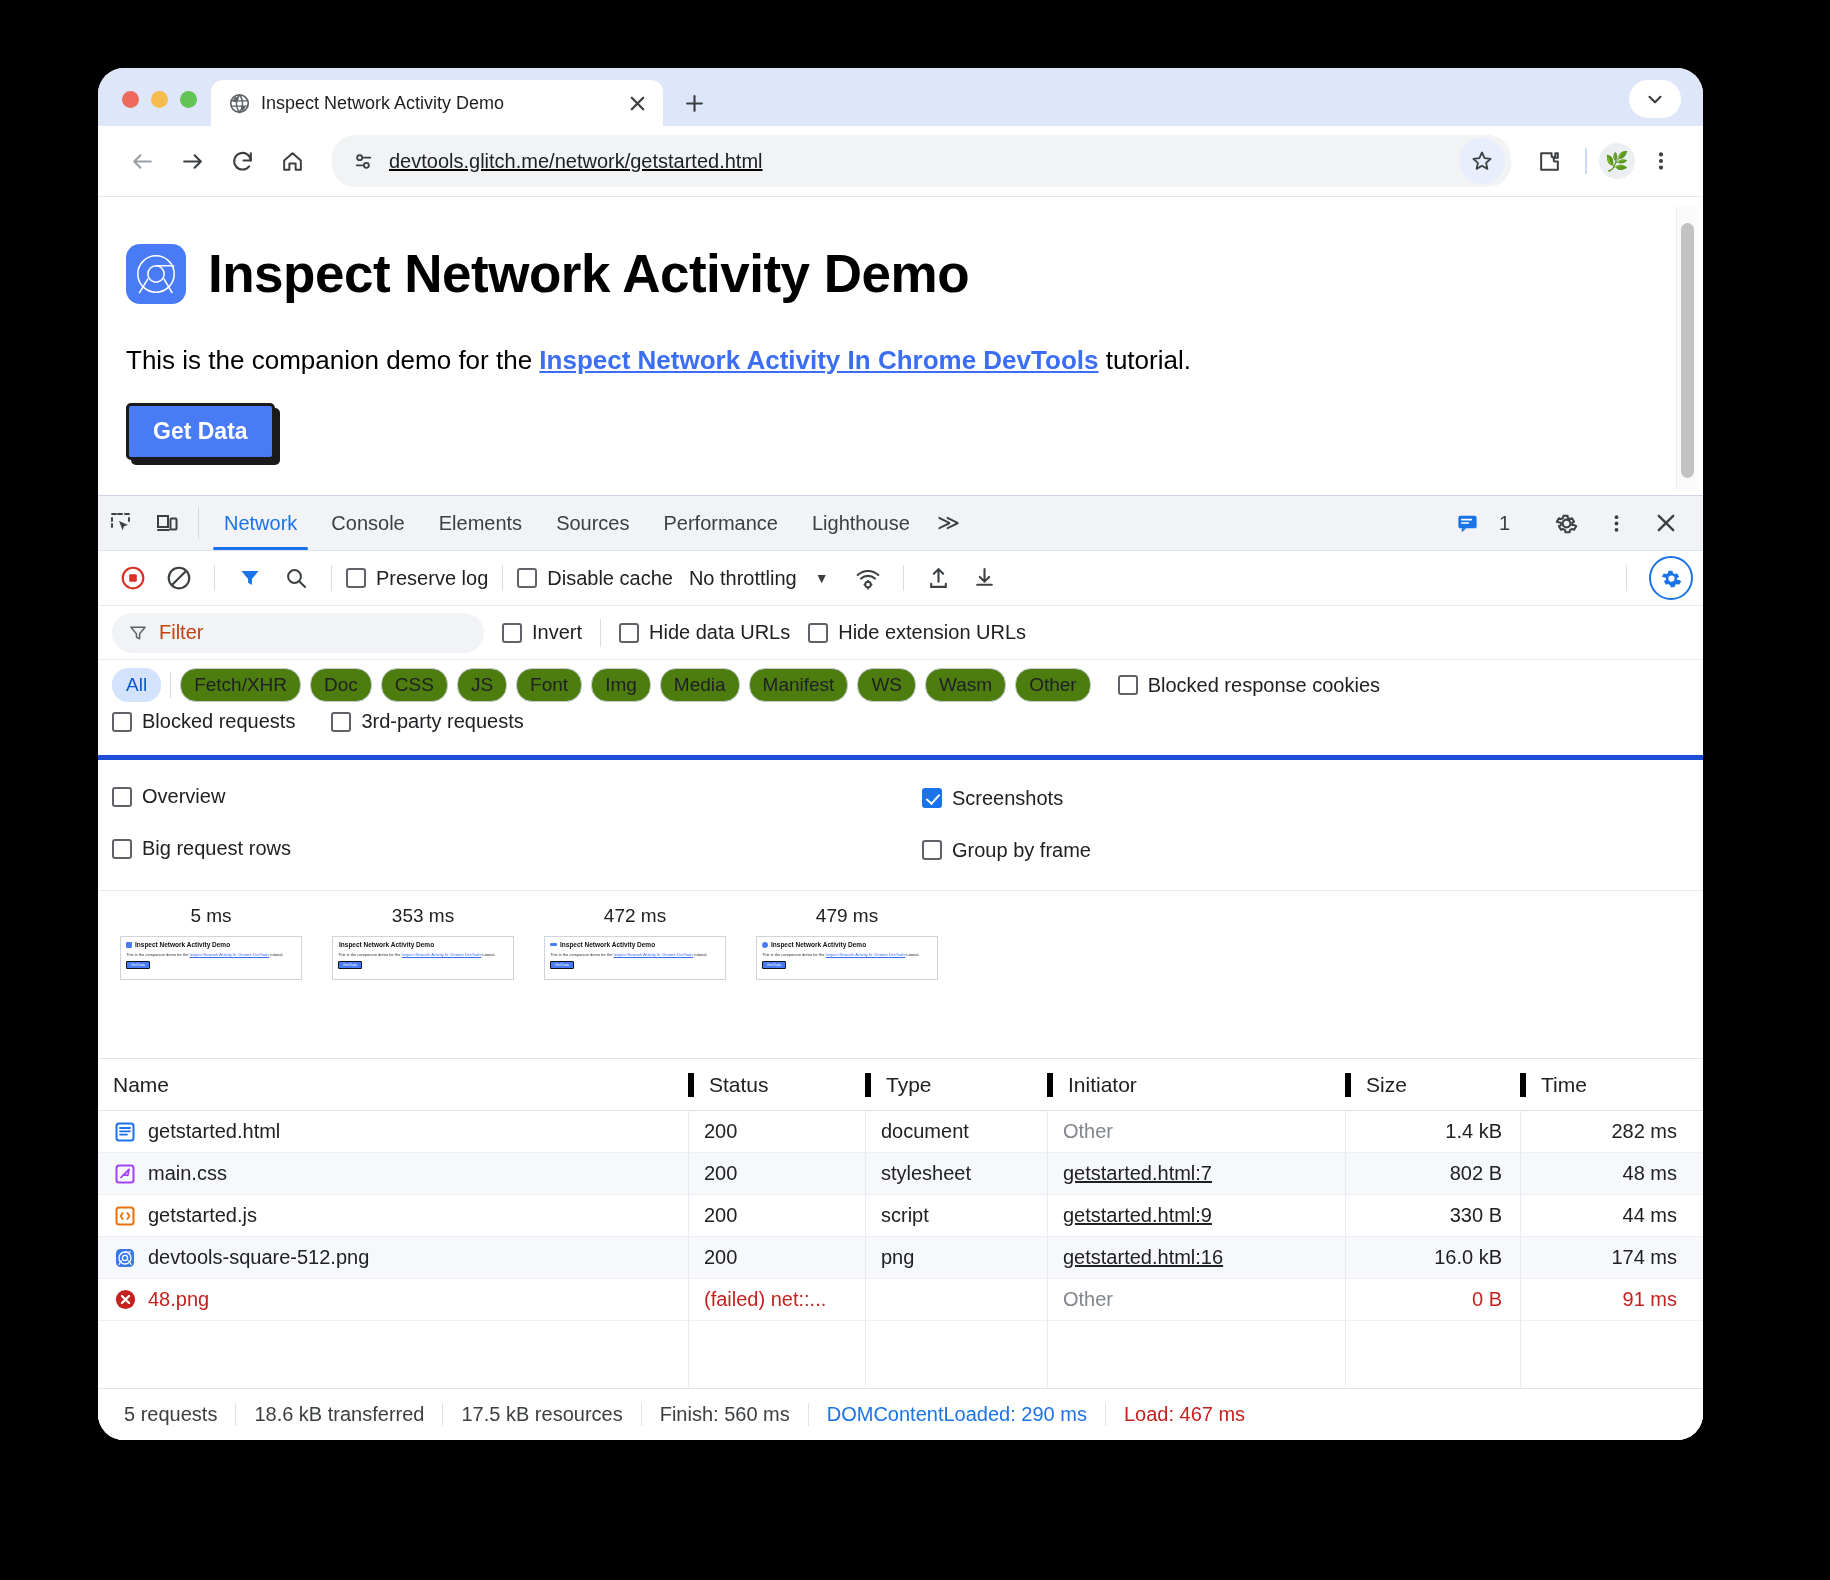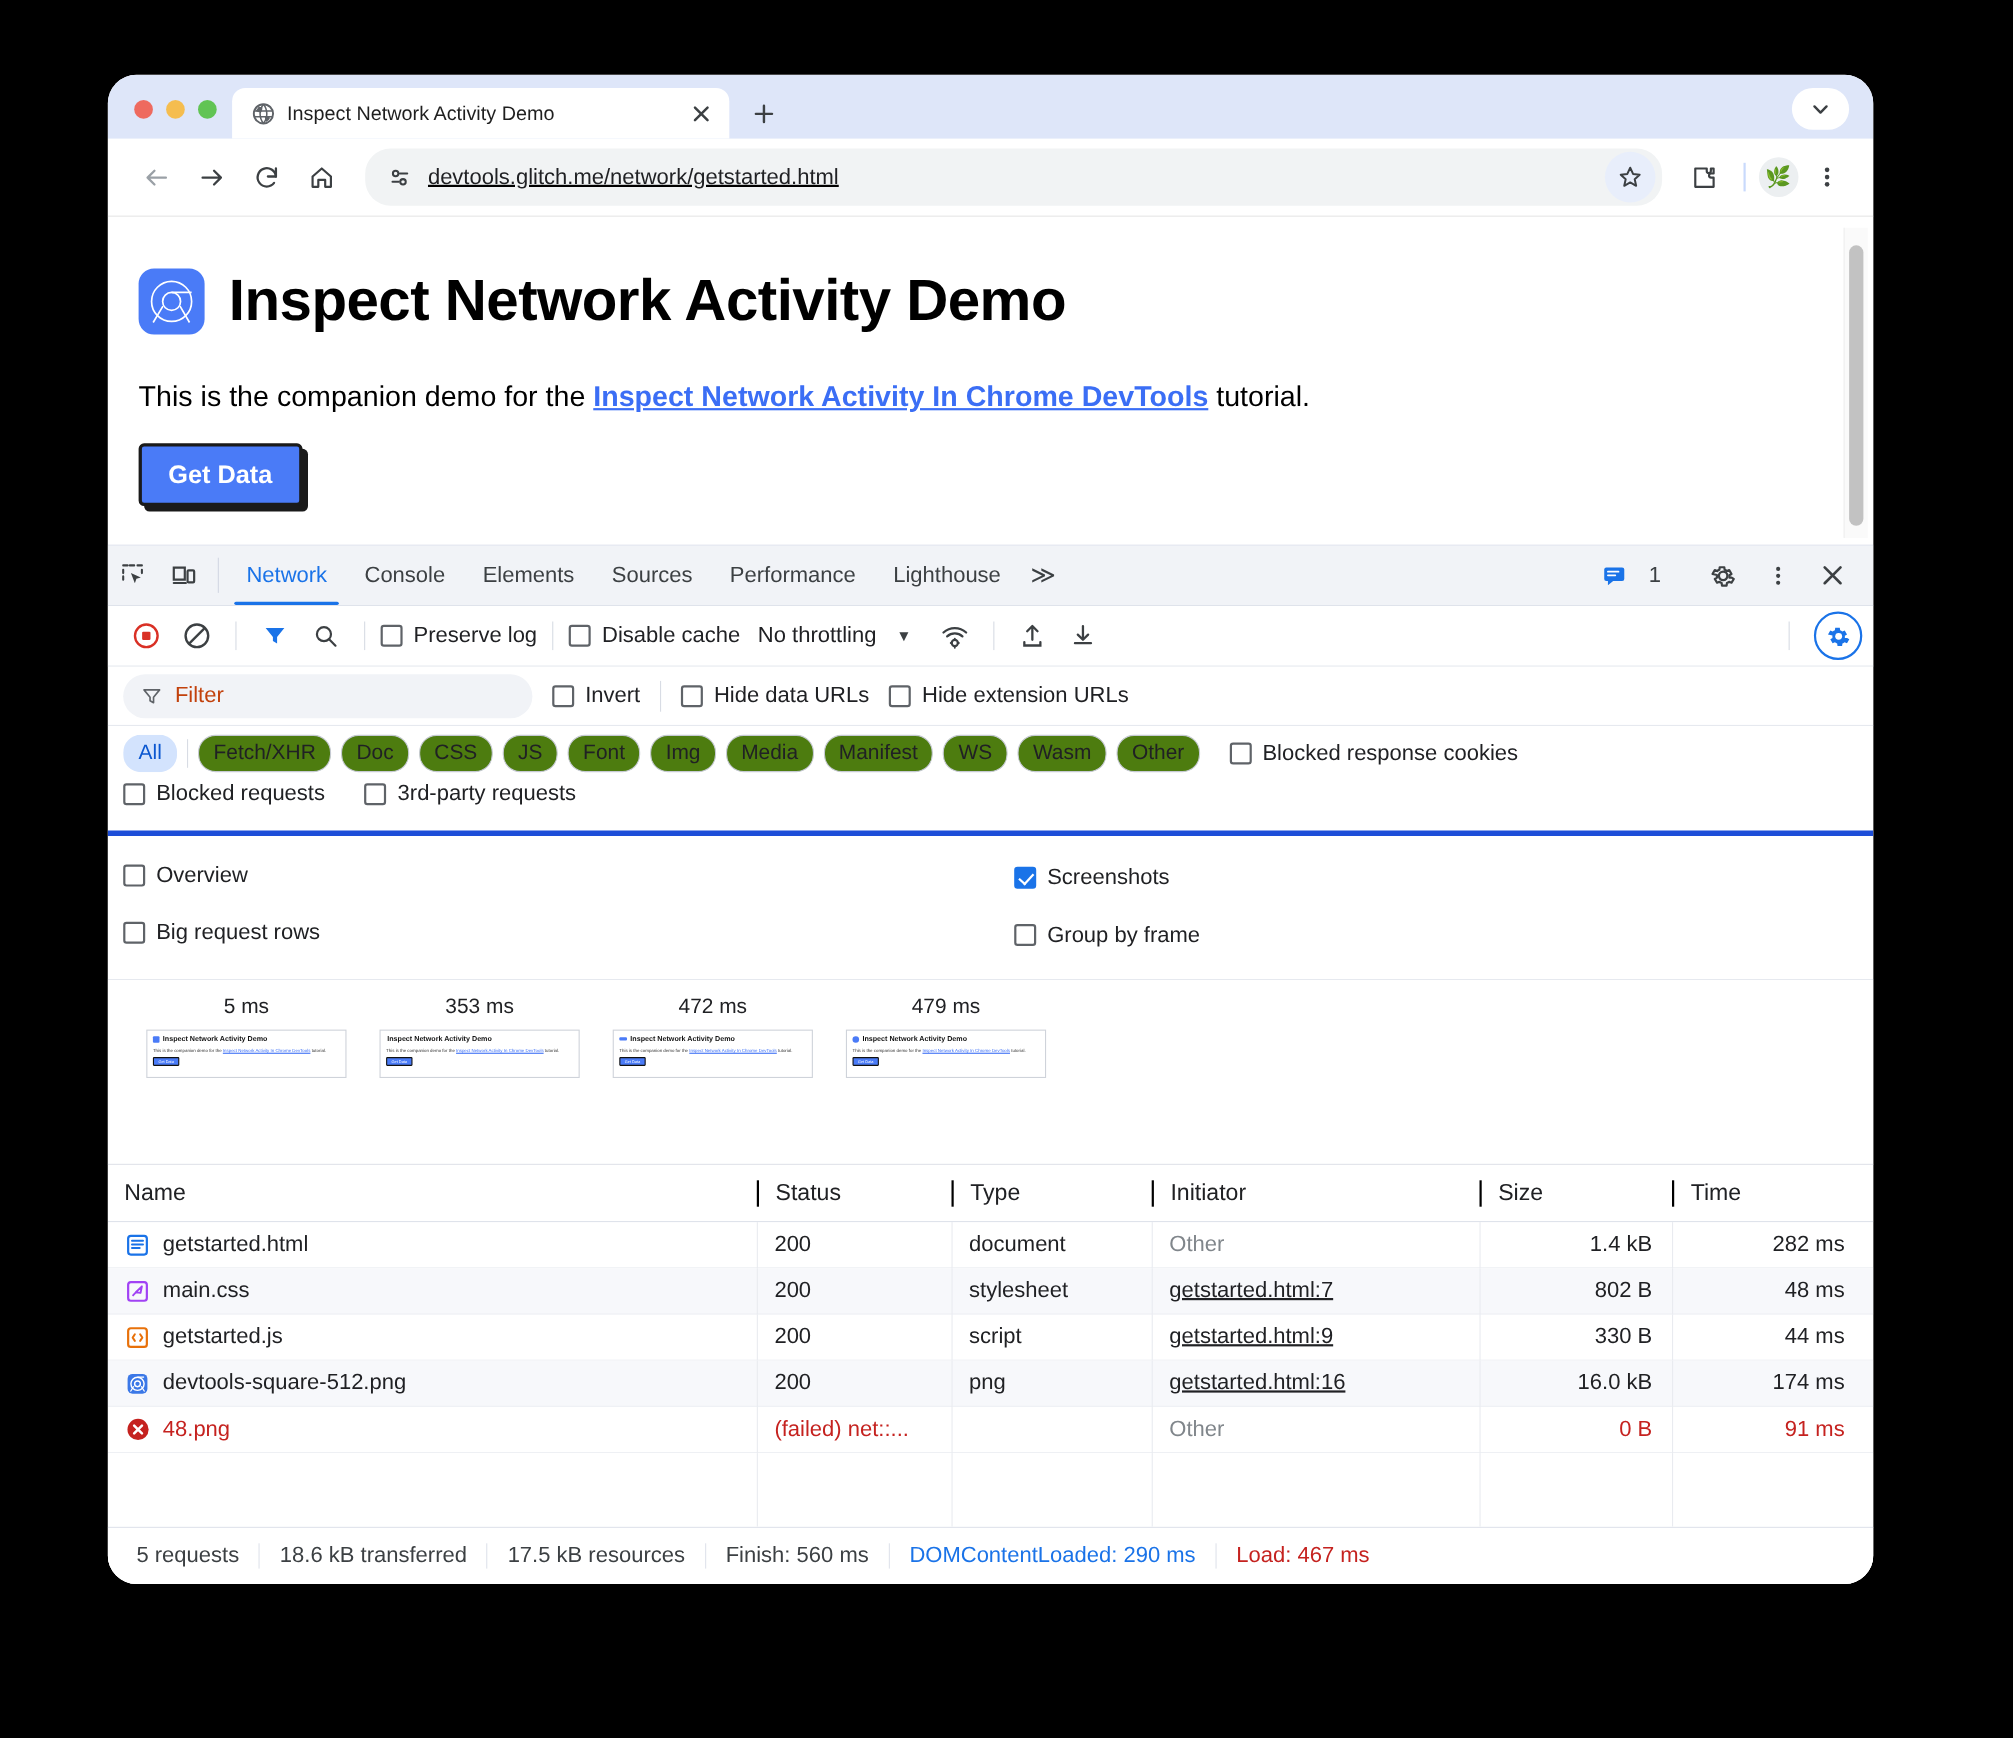--- a/index.html
+++ b/index.html
@@ -112,34 +112,34 @@
   .chip { border:1px solid #c6cad3; border-radius:16px; padding:5px 13px; font-size:19px; color:#202124; background:#4d7c0f; white-space:nowrap;}
   .chip.sel { background:#d3e3fd; border-color:transparent; color:#0b57d0; padding:5px 13px;}
   .dt-typebar .fsep{height:26px;}
 
   .dt-extrabar { height:50px; display:flex; align-items:flex-start; padding:0 14px; gap:36px; border-bottom:5px solid #1d4ed8; flex:none;}
 
   .dt-settings { padding: 12px 14px 14px 14px; border-bottom:1px solid #e6e9ef; flex:none;}
   .srow { display:flex; align-items:center; height:52px;}
   .srow .col1 { width:810px; }
 
-  .filmstrip { height:168px; border-bottom:1px solid #e0e3e9; padding: 14px 0 0 35px; display:flex; gap:30px; flex:none; background:#fff;}
+  .filmstrip { height:168px; border-bottom:1px solid #e0e3e9; padding: 14px 0 0 22px; display:flex; gap:30px; flex:none; background:#fff;}
   .shot { width: 182px; }
   .shot .ms { font-size:19px; color:#202124; text-align:center; margin-bottom:9px;}
   .thumb { width:182px; height:44px; border:1px solid #cfd3da; background:#fff; padding:4px 5px; position:relative; overflow:hidden;}
   .t-title { font-size:6.5px; font-weight:700; color:#111; display:flex; align-items:center; gap:3px;}
   .t-ico { width:6px;height:6px;background:#4a7bf7;border-radius:1px; flex:none;}
   .t-line { font-size:4px; color:#333; margin-top:4px; white-space:nowrap;}
   .t-line a{color:#3b6ef5;text-decoration:underline;}
   .t-btn { margin-top:4px; width:24px;height:8px;background:#4a7bf7;border:.5px solid #111;border-radius:1px; display:flex;align-items:center;justify-content:center;color:#fff;font-size:3.5px;}
 
   
   .reqtable { flex:1; display:flex; flex-direction:column; min-height:0; overflow:hidden;}
   .rt-head { display:flex; height:52px; align-items:center; border-bottom:1px solid #dfe3eb; flex:none; background:#fff;}
-  .rt-head div { font-size:21px; color:#202124; padding-left:15px; border-left:2px solid #000000;}
+  .rt-head div { font-size:21px; color:#202124; padding-left:15px; border-left:6px solid #000000;}
   .rt-head div:first-child { border-left:none; }
   .rt-row { display:flex; height:42px; align-items:center; border-bottom:1px solid #eef0f4;}
   .rt-row:nth-child(odd) { background:#f7f8fb; }
   .rt-row > div { font-size:20px; color:#202124; padding-left:15px; border-left:1px solid #e9ebf0; height:42px; display:flex; align-items:center;}
   .rt-row > div:first-child { border-left:none; }
   .c-name { width: 590px; gap:11px; }
   .c-status { width: 177px; }
   .c-type { width: 182px; }
   .c-init { width: 298px; }
   .c-size { width: 175px; justify-content:flex-end; padding-right:18px;}

